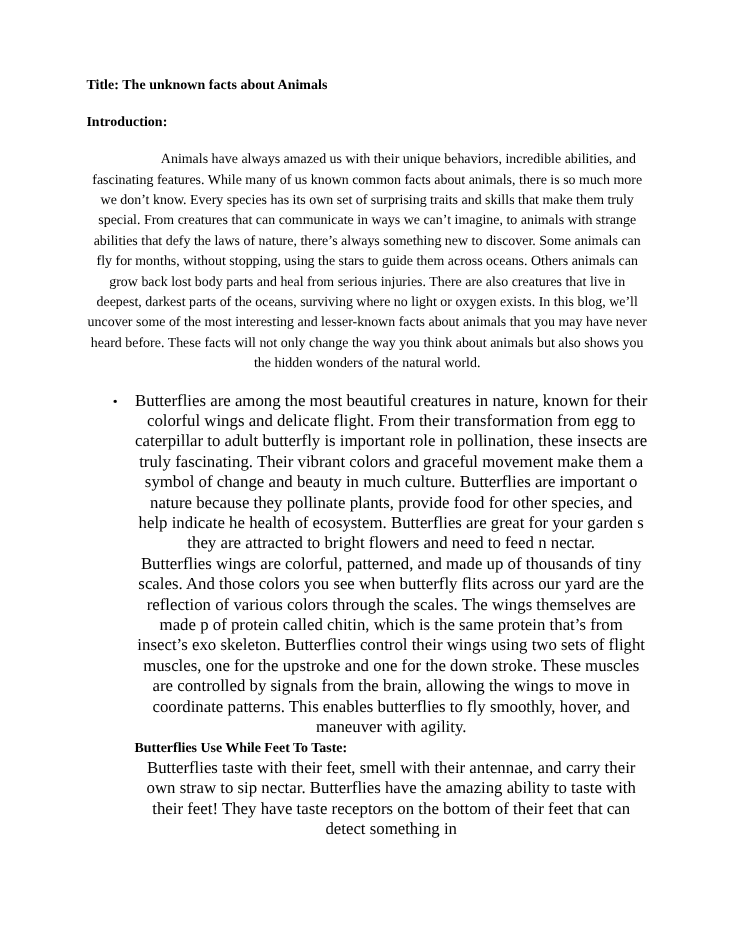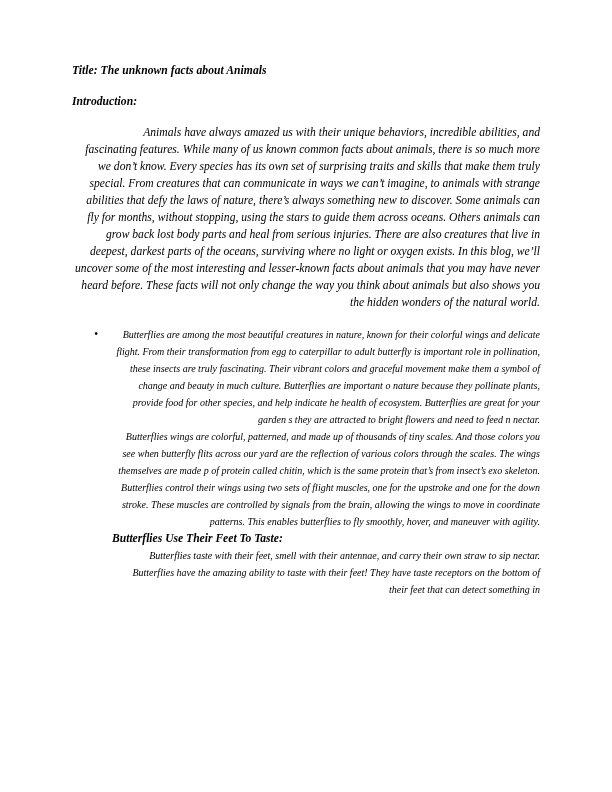--- a/index.html
+++ b/index.html
@@ -17,21 +17,20 @@
     -webkit-font-smoothing: antialiased;
   }
 
   .page {
     position: absolute;
     left: 0;
     top: 0;
     width: 608px;
     height: 792px;
     background: #ffffff;
-    font-style: italic;
   }
 
   .content {
     position: absolute;
     left: 72px;
     top: 62px;
     width: 468px;
   }
 
   .doc-title,
@@ -43,21 +42,21 @@
     letter-spacing: 0.05px;
   }
 
   .doc-section-label {
   }
 
   p.body-para {
     font-size: 11.6px;
     line-height: 17px;
     margin: 0 0 15px 0;
-    text-align: right;
+    text-align: center;
     letter-spacing: 0.01px;
   }
 
   p.body-para.indented {
     text-indent: 52px;
   }
 
   ul.bullet-list {
     list-style: none;
     margin: 0;
@@ -80,24 +79,24 @@
   }
 
   .sub-heading {
     font-weight: bold;
     font-size: 11.6px;
     line-height: 17px;
     display: block;
   }
 
   .sub-body {
-    font-size: 10px;
+    font-size: 14px;
     line-height: 17px;
     display: block;
-    text-align: right;
+    text-align: center;
   }
 </style>
 </head>
 <body>
 
 <div class="page">
   <div class="content">
 
     <div class="doc-title">Title: The unknown facts about Animals</div>
 
@@ -109,20 +108,20 @@
     <ul class="bullet-list">
       <li class="bullet-item">
         <span class="bullet-marker">•</span>
 
 
         <span class="sub-body">Butterflies are among the most beautiful creatures in nature, known for their colorful wings and delicate flight. From their transformation from egg to caterpillar to adult butterfly is important role in pollination, these insects are truly fascinating. Their vibrant colors and graceful movement make them a symbol of change and beauty in much culture. Butterflies are important o nature because they pollinate plants, provide food for other species, and help indicate he health of ecosystem. Butterflies are great for your garden s they are attracted to bright flowers and need to feed n nectar.</span>
 
 
         <span class="sub-body">Butterflies wings are colorful, patterned, and made up of thousands of tiny scales. And those colors you see when butterfly flits across our yard are the reflection of various colors through the scales. The wings themselves are made p of protein called chitin, which is the same protein that’s from insect’s exo skeleton. Butterflies control their wings using two sets of flight muscles, one for the upstroke and one for the down stroke. These muscles are controlled by signals from the brain, allowing the wings to move in coordinate patterns. This enables butterflies to fly smoothly, hover, and maneuver with agility.</span>
 
-        <span class="sub-heading">Butterflies Use Their Feet To Taste:</span>
+        <span class="sub-heading">Butterflies Use While Feet To Taste:</span>
 
         <span class="sub-body">Butterflies taste with their feet, smell with their antennae, and carry their own straw to sip nectar. Butterflies have the amazing ability to taste with their feet! They have taste receptors on the bottom of their feet that can detect something in</span>
       </li>
     </ul>
 
   </div>
 </div>
 
 </body></html>

